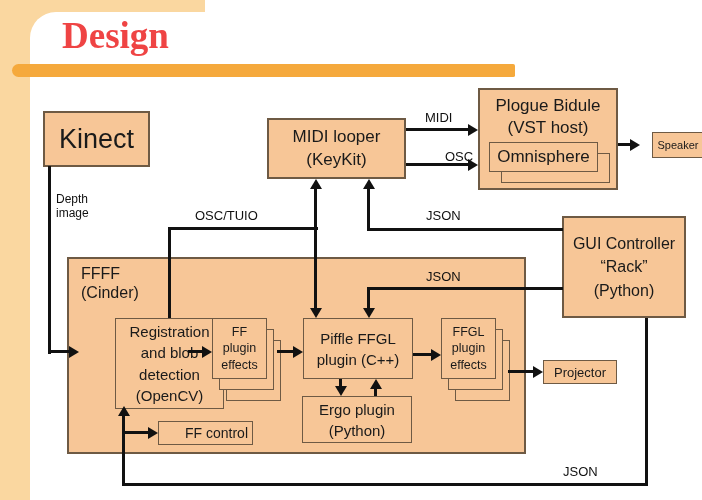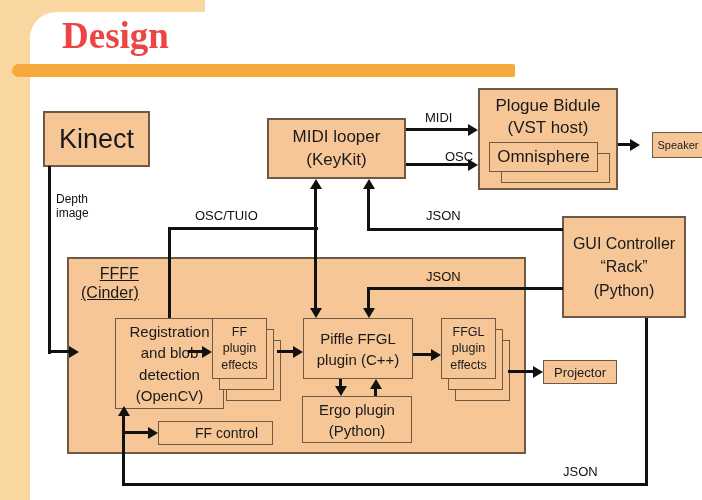--- a/index.html
+++ b/index.html
@@ -14,21 +14,21 @@
   .accent-bar   { position:absolute; left:12px; top:64px; width:503px; height:13px;
                   background:#F5A93C; border-radius:7px 2px 2px 7px; }
   .slide-title  { position:absolute; left:62px; top:14px; font-family:"Liberation Serif", serif;
                   font-weight:bold; font-size:37px; color:#ef4444; }
 
   .box { position:absolute; box-sizing:border-box; background:#F7C697; border:2px solid #6e5a44;
          display:flex; align-items:center; justify-content:center; text-align:center;
          white-space:pre-line; color:#1a1a1a; z-index:2; }
   .thin { border-width:1.5px; }
   .container-box { z-index:1; }
-  .label-tl { align-items:flex-start; justify-content:flex-start; text-align:right; padding:6px 0 8px 12px;text-decoration:underline; }
+  .label-tl { align-items:flex-start; justify-content:flex-start; text-align:left; padding:6px 0 8px 12px; }
   .shadow-box { position:absolute; box-sizing:border-box; background:#F7C697; border:1.5px solid #6e5a44; z-index:2; }
 
   .hline { position:absolute; height:3px; background:#111; z-index:3; }
   .vline { position:absolute; width:3px;  background:#111; z-index:3; }
   .arr-r { position:absolute; width:0; height:0; border-top:6px solid transparent;
            border-bottom:6px solid transparent; border-left:10px solid #111; z-index:3; }
   .arr-u { position:absolute; width:0; height:0; border-left:6px solid transparent;
            border-right:6px solid transparent; border-bottom:10px solid #111; z-index:3; }
   .arr-d { position:absolute; width:0; height:0; border-left:6px solid transparent;
            border-right:6px solid transparent; border-top:10px solid #111; z-index:3; }
@@ -80,21 +80,21 @@
 
   <div class="shadow-box" style="left:455px; top:340px; width:55px; height:61px;"></div>
   <div class="shadow-box" style="left:448px; top:329px; width:55px; height:61px;"></div>
   <div class="box thin" style="left:441px; top:318px; width:55px; height:61px; font-size:12.5px; line-height:1.3;">FFGL
 plugin
 effects</div>
 
   <div class="box thin" style="left:302px; top:396px; width:110px; height:47px; font-size:15px; line-height:1.4;">Ergo plugin
 (Python)</div>
 
-  <div class="box thin" style="left:158px; top:421px; width:115px; height:24px; font-size:14px;padding-left:22px;">FF control</div>
+  <div class="box thin" style="left:158px; top:421px; width:95px; height:24px; font-size:14px;padding-left:22px;">FF control</div>
 
   <div class="box thin" style="left:543px; top:360px; width:74px; height:24px; font-size:13px;">Projector</div>
 
   <div class="vline" style="left:48px; top:166px; height:188px;"></div>
   <div class="hline" style="left:48px; top:350px; width:22px;"></div>
   <div class="arr-r" style="left:69px; top:346px;"></div>
   <div class="lbl" style="left:56px; top:192px; font-size:12px;">Depth
 image</div>
 
   <div class="vline" style="left:168px; top:227px; height:91px;"></div>

